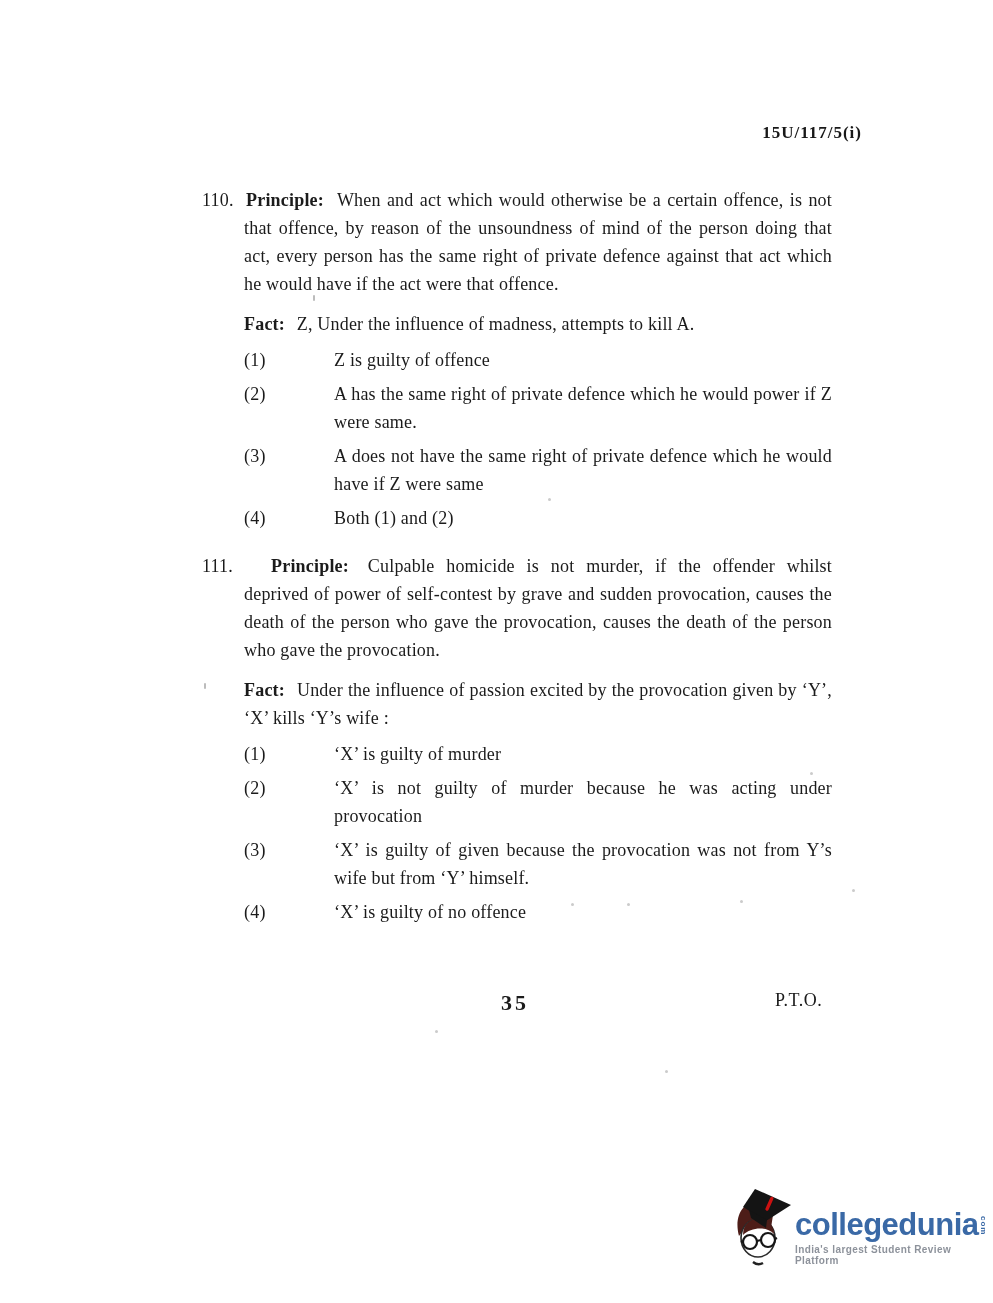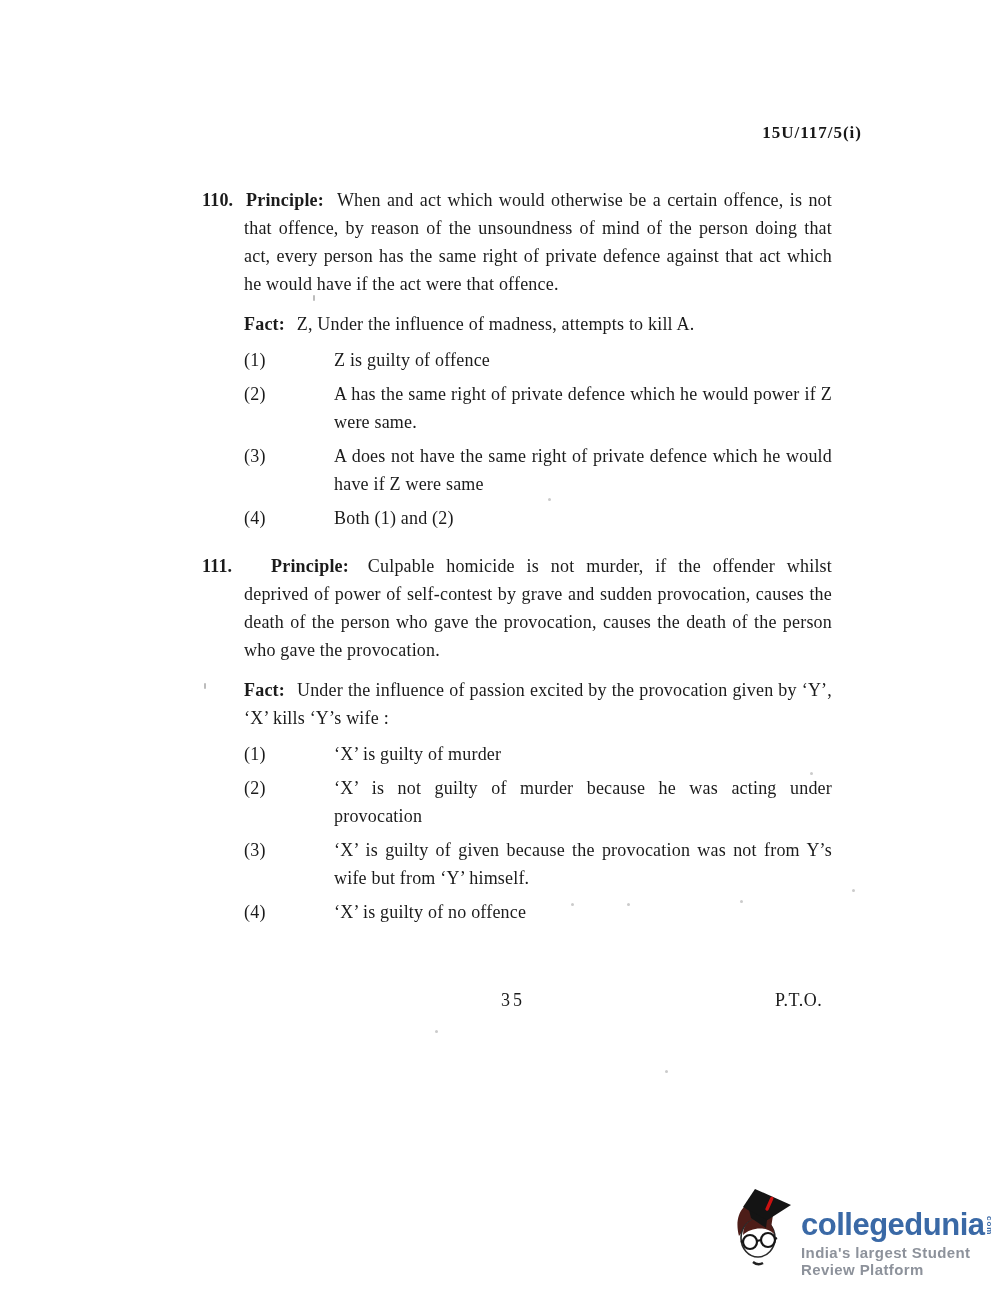--- a/index.html
+++ b/index.html
@@ -21,60 +21,60 @@
   
   .content{
     position:absolute;left:244px;top:186px;width:588px;
     font-size:18px;line-height:28px;letter-spacing:.2px;
   }
   .question + .question{margin-top:20px;}
   .q-para{
     position:relative;margin:0 0 12px 0;text-align:justify;
   }
   .q-num{
-    position:absolute;left:-42px;top:0;font-weight:bold;white-space:nowrap;
+    position:absolute;left:-42px;top:0;font-weight:normal;white-space:nowrap;
   }
   .lbl{font-weight:bold;margin-right:7px;}
   .q0 .lbl.principle{margin-left:2px;}
   .q1 .lbl.principle{margin-left:27px;}
   .fact-para{margin:0 0 8px 0;text-align:justify;}
   .options{margin:0;}
   .option{display:flex;align-items:flex-start;}
   .option + .option{margin-top:6px;}
   .opt-marker{flex:0 0 42px;}
   .opt-text{flex:1 1 auto;text-align:justify;margin-left:48px;}
 
   
   .page-number{
     position:absolute;left:501px;top:990px;
-    font-weight:normal;font-size:18px;letter-spacing:3px;
+    font-weight:bold;font-size:22px;letter-spacing:3px;
   }
   .pto{
     position:absolute;left:775px;top:990px;
     font-weight:normal;font-size:18px;letter-spacing:.5px;
   }
 
   
   .logo{
     position:absolute;left:731px;top:1188px;
     display:flex;align-items:flex-start;
     font-family:"Liberation Sans","DejaVu Sans",sans-serif;
   }
   .mascot{width:62px;height:82px;flex:0 0 auto;}
-  .logo-text{margin-left:8px;margin-top:22px;}
+  .logo-text{margin-left:2px;margin-top:22px;}
   .brand-row{display:flex;align-items:flex-start;}
   .brand{
     font-size:31px;font-weight:bold;letter-spacing:-0.5px;line-height:30px;
   }
   .brand-domain{
     writing-mode:vertical-rl;font-size:8px;font-weight:bold;
     letter-spacing:1px;margin-left:1px;margin-top:6px;line-height:8px;
   }
   .tagline{
-    font-size:15px;font-weight:bold;letter-spacing:.4px;margin-top:4px;
+    font-size:10px;font-weight:bold;letter-spacing:.4px;margin-top:4px;
   }
 
   
   .speck{
     position:absolute;background:#6a6a6a;border-radius:50%;
     width:3px;height:3px;opacity:.35;
   }
   .speck.tick{width:2px;height:6px;border-radius:1px;opacity:.45;}
 </style>
 </head>

